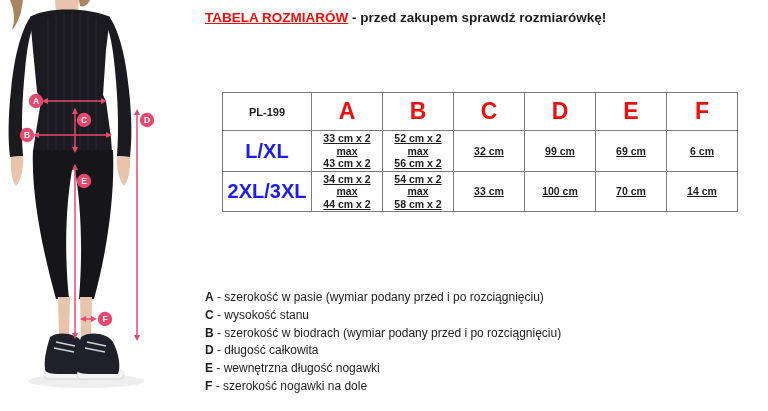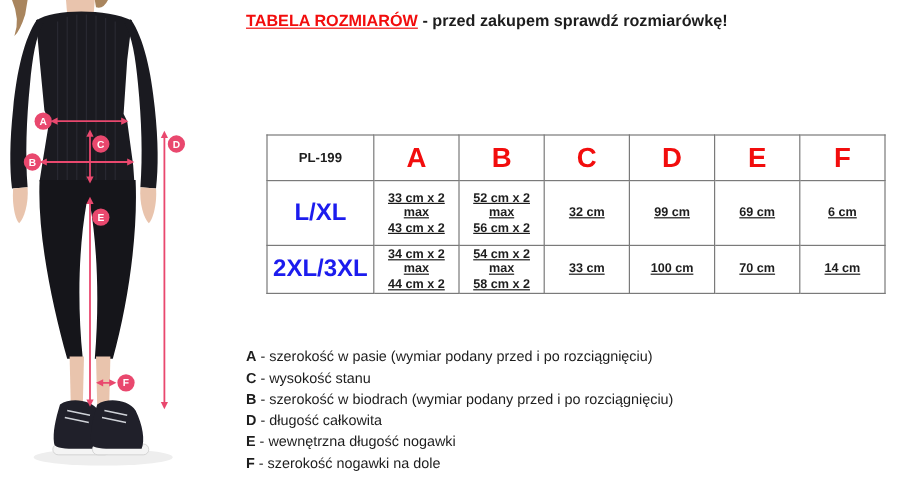--- a/index.html
+++ b/index.html
@@ -20,30 +20,30 @@
   .title-red { color: #f20d0d; text-decoration: underline; margin-top: 16px; }
 
   .notes {
     position: absolute; left: 208px; top: 30px;
     margin: 0; padding-left: 19px;
     font-size: 12.5px; font-weight: bold;
   }
   .notes li { line-height: 14px; margin-bottom: 5px; }
 
   table.size-table {
-    position: absolute; left: 222px; top: 112px;
+    position: absolute; left: 222px; top: 92px;
     border-collapse: collapse; table-layout: fixed;
   }
   .size-table th, .size-table td {
     border: 1px solid #7a7a7a;
     text-align: center; vertical-align: middle;
     padding: 0; overflow: hidden;
   }
   .size-table tr.row-head { height: 38px; }
-  .size-table tr.row-data1 { height: 54px; }
+  .size-table tr.row-data1 { height: 41px; }
   .size-table tr.row-data2 { height: 40px; padding-left: 24px; }
   th.code { font-size: 11px; font-weight: bold; color: #1d1d1d; }
   th.letter { font-size: 23px; font-weight: bold; color: #f20d0d; }
   td.size-label { font-size: 20px; font-weight: bold; color: #1c1cee; }
   td.val {
     font-size: 10.5px; font-weight: bold; color: #1d1d1d;
     line-height: 12.5px; white-space: pre-line; text-decoration: underline;
   }
 
   .legend { position: absolute; left: 205px; top: 289px; font-size: 12px; }

